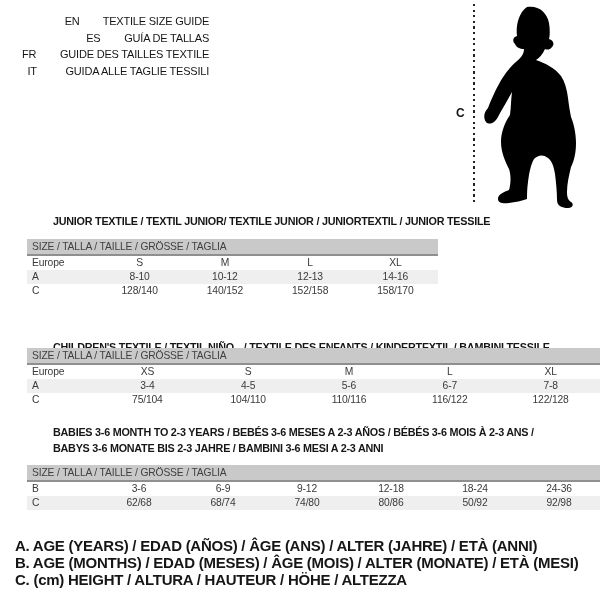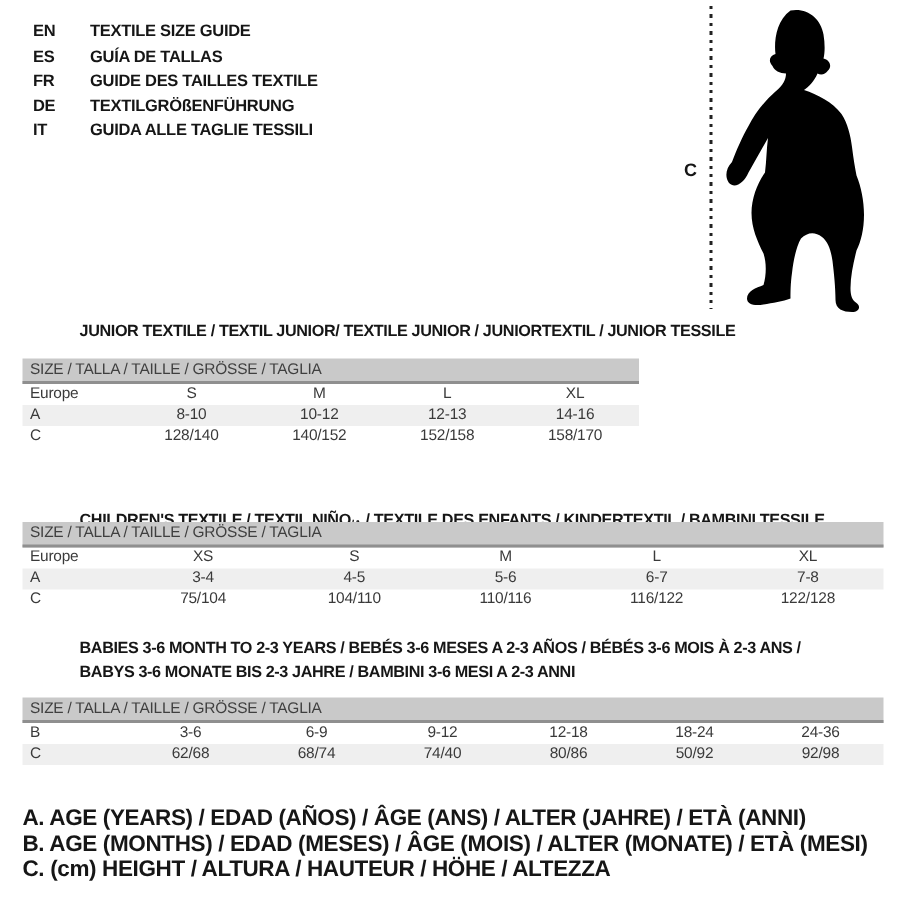--- a/index.html
+++ b/index.html
@@ -5,36 +5,36 @@
   html,body { margin:0; padding:0; }
   body {
     width:600px; height:600px; position:relative; overflow:hidden;
     background:#ffffff;
     font-family:"Liberation Sans", sans-serif;
     color:#3a3a3a;
   }
   .abs { position:absolute; }
 
   
-  .lang-row { display:flex; line-height:16.5px; font-size:11px; font-weight:bold;
-              color:#161616; letter-spacing:-0.2px; }
+  .lang-row { display:flex; line-height:16.5px; font-size:11px; font-weight:normal;
+              color:#161616; letter-spacing:-0.2px;justify-content:flex-end; }
   .lang-code { width:38px; flex:0 0 38px; }
 
   
   .dash-line { width:2px; height:202px;
     background-image:repeating-linear-gradient(to bottom,#222 0,#222 2.3px,transparent 2.3px,transparent 5.6px); }
   .c-marker { font-size:12px; font-weight:bold; color:#161616; }
 
   
   .sec-title { font-size:10.8px; font-weight:bold; color:#161616;
                letter-spacing:-0.25px; line-height:15.5px; white-space:nowrap;margin-left:38px; }
   .subscript { font-size:7.5px; vertical-align:-2px; }
 
   
-  .size-table { font-size:10.3px; color:#3a3a3a; letter-spacing:-0.15px; }
+  .size-table { font-size:10.3px; color:#3a3a3a; letter-spacing:-0.15px;margin-left:12px; }
   .size-bar { height:15px; line-height:15px; padding-left:5px;
               background:var(--bar-bg,#c9c9c9); border-bottom:2px solid var(--bar-border,#8f8f8f);
               color:#3f3f3f; }
   .trow { display:grid; height:14px; line-height:14px; align-items:center; }
   .trow.shade { background:var(--row-alt,#efefef); }
   .cols4 .trow { grid-template-columns:70px repeat(4,1fr); }
   .cols5 .trow { grid-template-columns:70px repeat(5,1fr); }
   .cols6 .trow { grid-template-columns:70px repeat(6,1fr); }
   .cell { text-align:center; }
   .rlabel { text-align:left; padding-left:5px; }
@@ -51,24 +51,20 @@
     <span class="lang-code">EN</span>
     <span>TEXTILE SIZE GUIDE</span>
   </div>
   <div class="lang-row">
     <span class="lang-code">ES</span>
     <span>GUÍA DE TALLAS</span>
   </div>
   <div class="lang-row">
     <span class="lang-code">FR</span>
     <span>GUIDE DES TAILLES TEXTILE</span>
-  </div>
-  <div class="lang-row">
-    <span class="lang-code">DE</span>
-    <span>TEXTILGRÖßENFÜHRUNG</span>
   </div>
   <div class="lang-row">
     <span class="lang-code">IT</span>
     <span>GUIDA ALLE TAGLIE TESSILI</span>
   </div>
 </div>
 
 <div class="abs dash-line" style="left:473px; top:4px;"></div>
 <div class="abs c-marker" style="left:456px; top:106px;">C</div>
 <svg class="abs" style="left:483px; top:4px;" width="112" height="208" viewBox="0 0 112 208" aria-hidden="true">
@@ -163,21 +159,21 @@
     <div class="cell">6-9</div>
     <div class="cell">9-12</div>
     <div class="cell">12-18</div>
     <div class="cell">18-24</div>
     <div class="cell">24-36</div>
   </div>
   <div class="trow shade">
     <div class="cell rlabel">C</div>
     <div class="cell">62/68</div>
     <div class="cell">68/74</div>
-    <div class="cell">74/40</div>
+    <div class="cell">74/80</div>
     <div class="cell">80/86</div>
     <div class="cell">50/92</div>
     <div class="cell">92/98</div>
   </div>
 </div>
 
 <div class="abs" style="left:15px; top:537px;">
   <div class="legend-line">A. AGE (YEARS) / EDAD (AÑOS) / ÂGE (ANS) / ALTER (JAHRE) / ETÀ (ANNI)</div>
   <div class="legend-line">B. AGE (MONTHS) / EDAD (MESES) / ÂGE (MOIS) / ALTER (MONATE) / ETÀ (MESI)</div>
   <div class="legend-line">C. (cm) HEIGHT / ALTURA / HAUTEUR / HÖHE / ALTEZZA</div>

